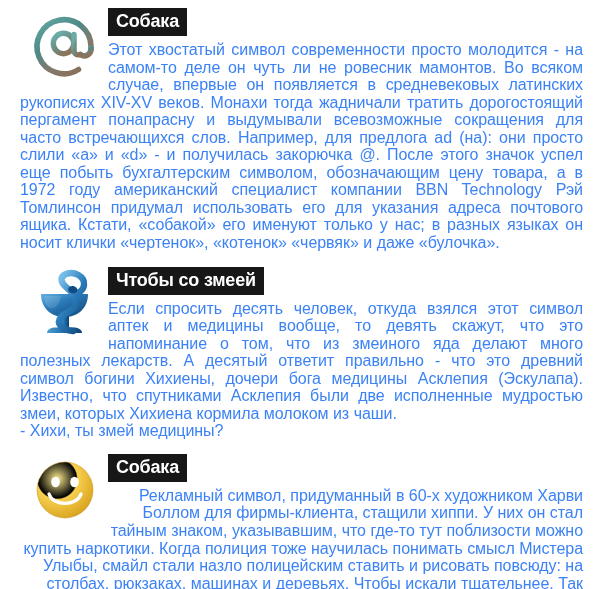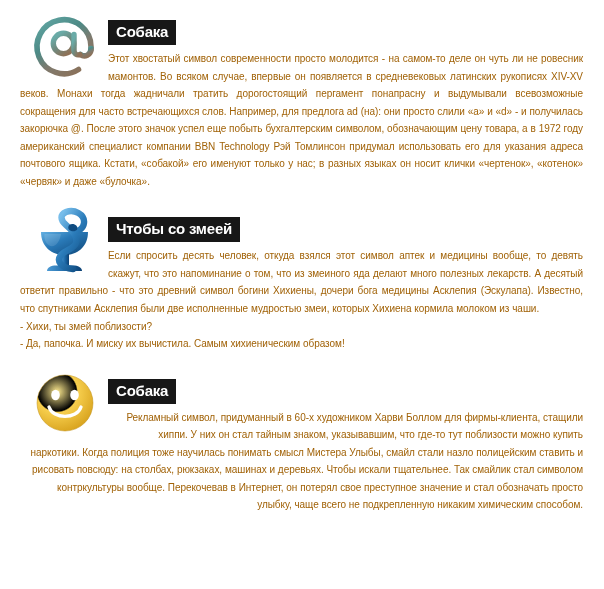--- a/index.html
+++ b/index.html
@@ -33,46 +33,45 @@
   
   .icon-float {
     float: left;
     width: 74px;
     height: 72px;
     margin: 0 6px 2px 8px;
     position: relative;
   }
 
   .section-body {
-    font-size: 10px;
+    font-size: 16px;
     line-height: 17.55px;
     text-align: justify;
     text-justify: inter-word;
     letter-spacing: -0.05px;
     word-spacing: 0.1px;
-    color: #a16207;
+    color: #3b82f6;
   }
   .section-body.left-align { text-align: right; }
 
   
   .badge-line {
     min-height: 24px;
     margin: 0 0 5px 0;
   }
   .title-badge {
     display: inline-block;
     background: #171717;
     color: #ffffff;
     font-weight: bold;
-    font-size: 15px;
+    font-size: 18px;
     line-height: 1;
     padding: 4px 8px 6px 8px;
     letter-spacing: -0.2px;
     white-space: nowrap;
-    margin-top: 12px;
   }
 
   
   .dialogue {
     text-align: left;
   }
 
   
   .at-wrap { width: 74px; height: 72px; }
 
@@ -166,22 +165,21 @@
         <path d="M16.5,29 L33,29 C31.5,38 26,44 20.5,40 C17,37.2 16,33 16.5,29 Z" fill="#ffffff" opacity="0.13"></path>
       </svg>
     </div>
 
     <div class="badge-line">
       <span class="title-badge">Чтобы со змеей</span>
     </div>
 
     <div class="section-body">Если спросить десять человек, откуда взялся этот символ аптек и медицины вообще, то девять скажут, что это напоминание о том, что из змеиного яда делают много полезных лекарств. А десятый ответит правильно - что это древний символ богини Хихиены, дочери бога медицины Асклепия (Эскулапа). Известно, что спутниками Асклепия были две исполненные мудростью змеи, которых Хихиена кормила молоком из чаши.</div>
     <div class="clear"></div>
-    <div class="section-body dialogue">- Хихи, ты змей поблизости?</div>
-    <div class="section-body dialogue">- Да, папочка. И миску их вычистила. Самым хихиеническим образом!</div>
+    <div class="section-body dialogue">- Хихи, ты змей медицины?</div>
   </div>
 
   <div class="section" id="block-2">
     <div class="icon-float smiley-wrap">
       <svg viewBox="0 0 74 72" width="74" height="72" aria-hidden="true">
         <defs>
           <radialGradient id="smGrad" cx="0.36" cy="0.3" r="0.82">
             <stop offset="0%" stop-color="#ffeb8f"></stop>
             <stop offset="42%" stop-color="#fcd košt"></stop>
             <stop offset="45%" stop-color="#f7cf4e"></stop>

